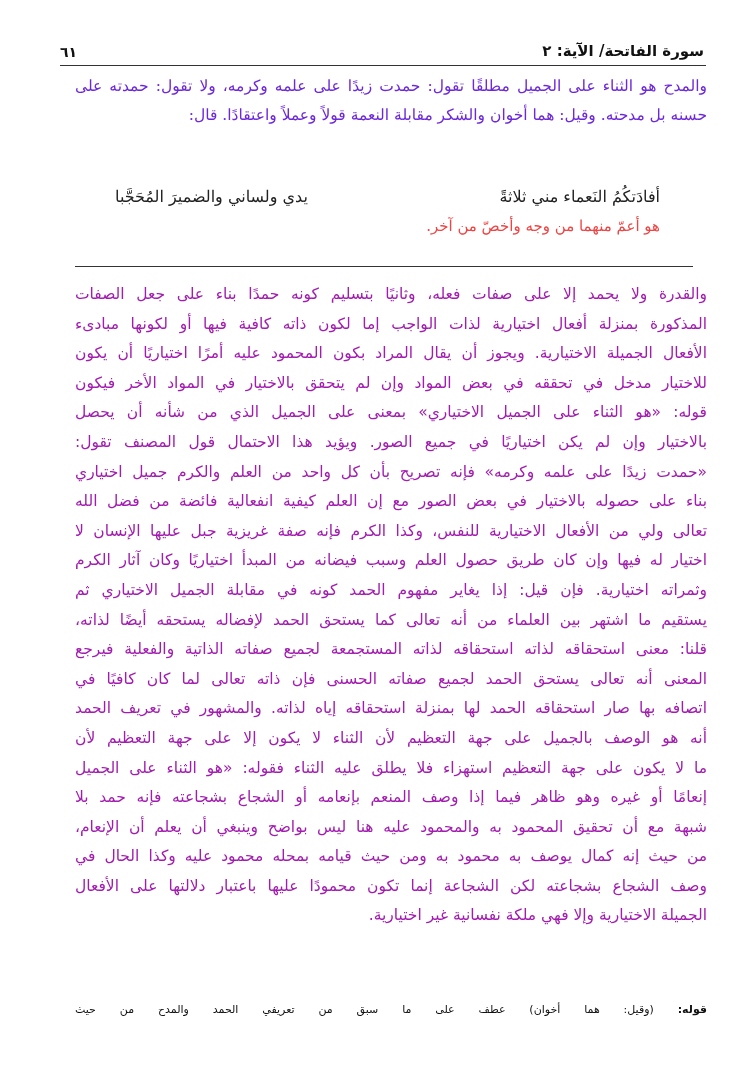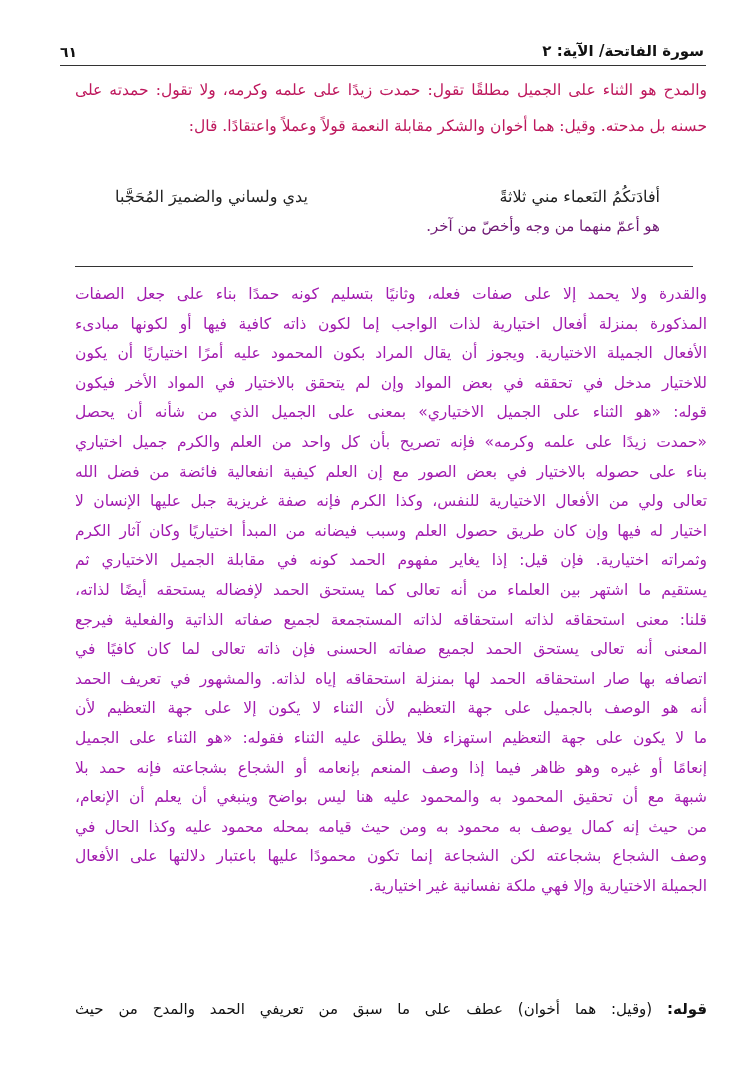--- a/index.html
+++ b/index.html
@@ -52,22 +52,22 @@
     }
     .upper-text {
       position: absolute;
       left: 75px;
       width: 632px;
       top: 72px;
       direction: rtl;
       text-align: justify;
       font-family: "DejaVu Serif", "Liberation Serif", serif;
       font-size: 15.5px;
-      line-height: 36px;
-      color: #be185d;
+      line-height: 29px;
+      color: #6d28d9;
     }
     .upper-text p {
       margin: 0;
     }
     .poem {
       position: absolute;
       top: 187px;
       left: 115px;
       width: 545px;
       direction: rtl;
@@ -79,21 +79,21 @@
     }
     .upper-tail {
       position: absolute;
       top: 217px;
       left: 200px;
       width: 460px;
       direction: rtl;
       text-align: right;
       font-family: "DejaVu Serif", "Liberation Serif", serif;
       font-size: 15px;
-      color: #701a75;
+      color: #ef4444;
     }
     .rule-mid {
       position: absolute;
       left: 75px;
       width: 618px;
       top: 266px;
       height: 0;
       border-top: 1.3px solid #333333;
     }
     .body-text {
@@ -117,21 +117,21 @@
     .body-text .line.last {
       text-align-last: right;
     }
     .final-para {
       position: absolute;
       left: 75px;
       width: 632px;
       top: 995px;
       direction: rtl;
       font-family: "DejaVu Sans", "Liberation Sans", sans-serif;
-      font-size: 15px;
+      font-size: 11px;
       line-height: 29px;
       color: #111111;
       text-align: justify;
       text-align-last: justify;
       white-space: nowrap;
     }
     .final-para .lead-word {
       font-weight: bold;
     }
   </style>
@@ -163,20 +163,21 @@
   <div class="upper-tail">هو أعمّ منهما من وجه وأخصّ من آخر.</div>
 
   <div class="rule-mid"></div>
 
   <div class="body-text">
     <span class="line">والقدرة ولا يحمد إلا على صفات فعله، وثانيًا بتسليم كونه حمدًا بناء على جعل الصفات</span>
     <span class="line">المذكورة بمنزلة أفعال اختيارية لذات الواجب إما لكون ذاته كافية فيها أو لكونها مبادىء</span>
     <span class="line">الأفعال الجميلة الاختيارية. ويجوز أن يقال المراد بكون المحمود عليه أمرًا اختياريًا أن يكون</span>
     <span class="line">للاختيار مدخل في تحققه في بعض المواد وإن لم يتحقق بالاختيار في المواد الأخر فيكون</span>
     <span class="line">قوله: «هو الثناء على الجميل الاختياري» بمعنى على الجميل الذي من شأنه أن يحصل</span>
+    <span class="line">بالاختيار وإن لم يكن اختياريًا في جميع الصور. ويؤيد هذا الاحتمال قول المصنف تقول:</span>
     <span class="line">«حمدت زيدًا على علمه وكرمه» فإنه تصريح بأن كل واحد من العلم والكرم جميل اختياري</span>
     <span class="line">بناء على حصوله بالاختيار في بعض الصور مع إن العلم كيفية انفعالية فائضة من فضل الله</span>
     <span class="line">تعالى ولي من الأفعال الاختيارية للنفس، وكذا الكرم فإنه صفة غريزية جبل عليها الإنسان لا</span>
     <span class="line">اختيار له فيها وإن كان طريق حصول العلم وسبب فيضانه من المبدأ اختياريًا وكان آثار الكرم</span>
     <span class="line">وثمراته اختيارية. فإن قيل: إذا يغاير مفهوم الحمد كونه في مقابلة الجميل الاختياري ثم</span>
     <span class="line">يستقيم ما اشتهر بين العلماء من أنه تعالى كما يستحق الحمد لإفضاله يستحقه أيضًا لذاته،</span>
     <span class="line">قلنا: معنى استحقاقه لذاته استحقاقه لذاته المستجمعة لجميع صفاته الذاتية والفعلية فيرجع</span>
     <span class="line">المعنى أنه تعالى يستحق الحمد لجميع صفاته الحسنى فإن ذاته تعالى لما كان كافيًا في</span>
     <span class="line">اتصافه بها صار استحقاقه الحمد لها بمنزلة استحقاقه إياه لذاته. والمشهور في تعريف الحمد</span>
     <span class="line">أنه هو الوصف بالجميل على جهة التعظيم لأن الثناء لا يكون إلا على جهة التعظيم لأن</span>

